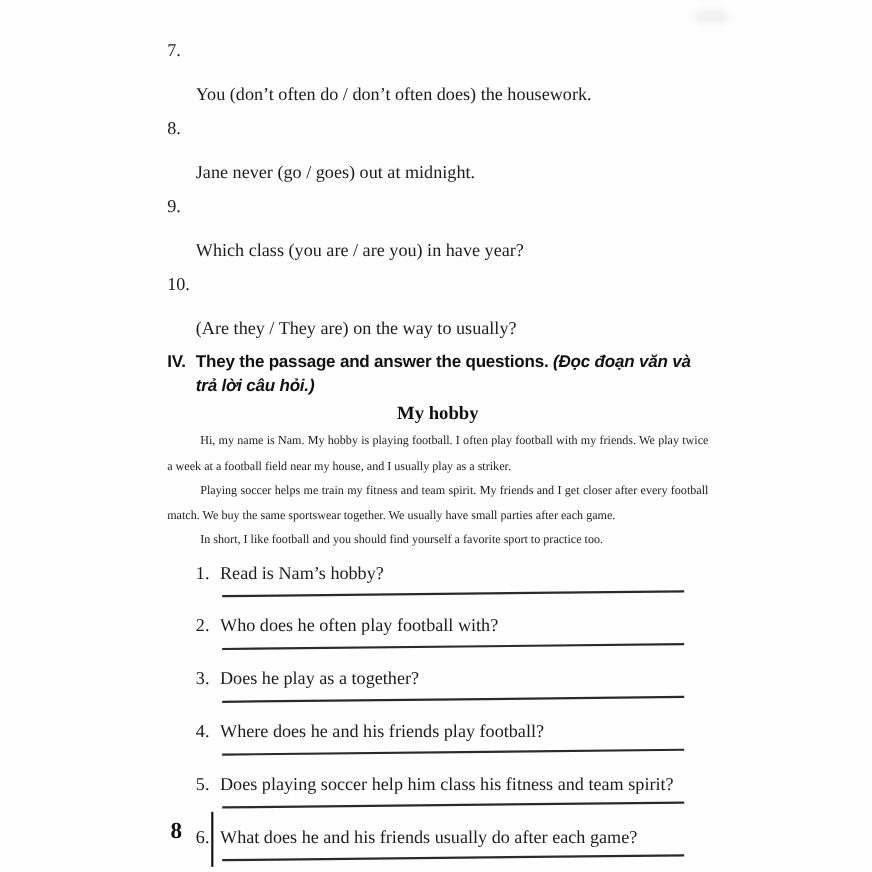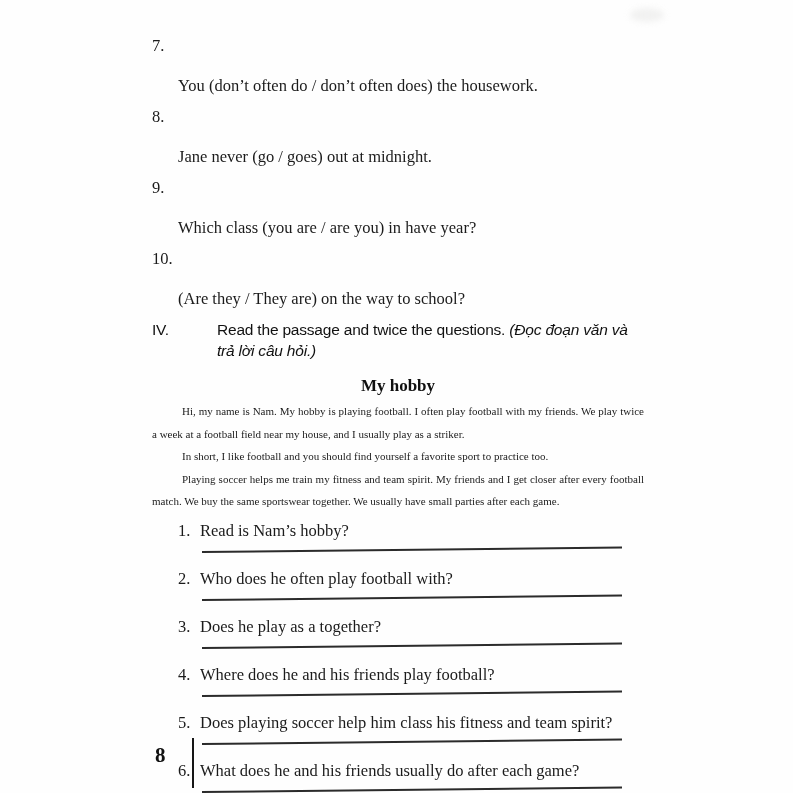--- a/index.html
+++ b/index.html
@@ -30,42 +30,41 @@
   .item .num {
     width: 26px;
     flex: 0 0 26px;
   }
   .item .txt { flex: 1; margin-top: 40px; }
 
   
   .section-heading {
     display: flex;
     font-family: "Liberation Sans", sans-serif;
-    font-weight: normal;
+    font-weight: bold;
     font-size: 15.5px;
     line-height: 21px;
     letter-spacing: -0.2px;
     color: #111;
     margin-top: 3px;
-    gap: 39px;
   }
   .section-heading .sec-num {
     width: 26px;
     flex: 0 0 26px;
   }
   .section-heading .sec-text { flex: 1; }
   .section-heading .vi { font-style: italic; }
 
   
   .passage-title {
     text-align: center;
     font-weight: bold;
     font-size: 17px;
     line-height: 22px;
-    margin-top: 14px;
+    margin-top: 4px;
     color: #101010;
   }
   .para {
     font-size: 11px;
     line-height: 22.5px;
     text-align: justify;
     text-indent: 30px;
     margin-top: 0;
   }
   .paragraphs { margin-top: 3px; }
@@ -154,34 +153,34 @@
       <div class="item">
         <span class="num">8.</span>
         <span class="txt">Jane never (go / goes) out at midnight.</span>
       </div>
       <div class="item">
         <span class="num">9.</span>
         <span class="txt">Which class (you are / are you) in have year?</span>
       </div>
       <div class="item">
         <span class="num">10.</span>
-        <span class="txt">(Are they / They are) on the way to school?</span>
+        <span class="txt">(Are they / They are) on the way to usually?</span>
       </div>
     </div>
 
     <div class="section-heading">
       <span class="sec-num">IV.</span>
-      <span class="sec-text"><span>Read the passage and twice the questions. </span><span class="vi">(Đọc đoạn văn và trả lời câu hỏi.)</span></span>
+      <span class="sec-text"><span>They the passage and answer the questions. </span><span class="vi">(Đọc đoạn văn và trả lời câu hỏi.)</span></span>
     </div>
 
     <div class="passage-title">My hobby</div>
     <div class="paragraphs">
       <p class="para">Hi, my name is Nam. My hobby is playing football. I often play football with my friends. We play twice a week at a football field near my house, and I usually play as a striker.</p>
+      <p class="para">Playing soccer helps me train my fitness and team spirit. My friends and I get closer after every football match. We buy the same sportswear together. We usually have small parties after each game.</p>
       <p class="para">In short, I like football and you should find yourself a favorite sport to practice too.</p>
-      <p class="para">Playing soccer helps me train my fitness and team spirit. My friends and I get closer after every football match. We buy the same sportswear together. We usually have small parties after each game.</p>
     </div>
 
     <div class="questions">
       <div class="q-row">
         <span class="num">1.</span>
         <span class="txt">Read is Nam’s hobby?</span>
       </div>
       <div class="answer-line"></div>
 
       <div class="q-row">

